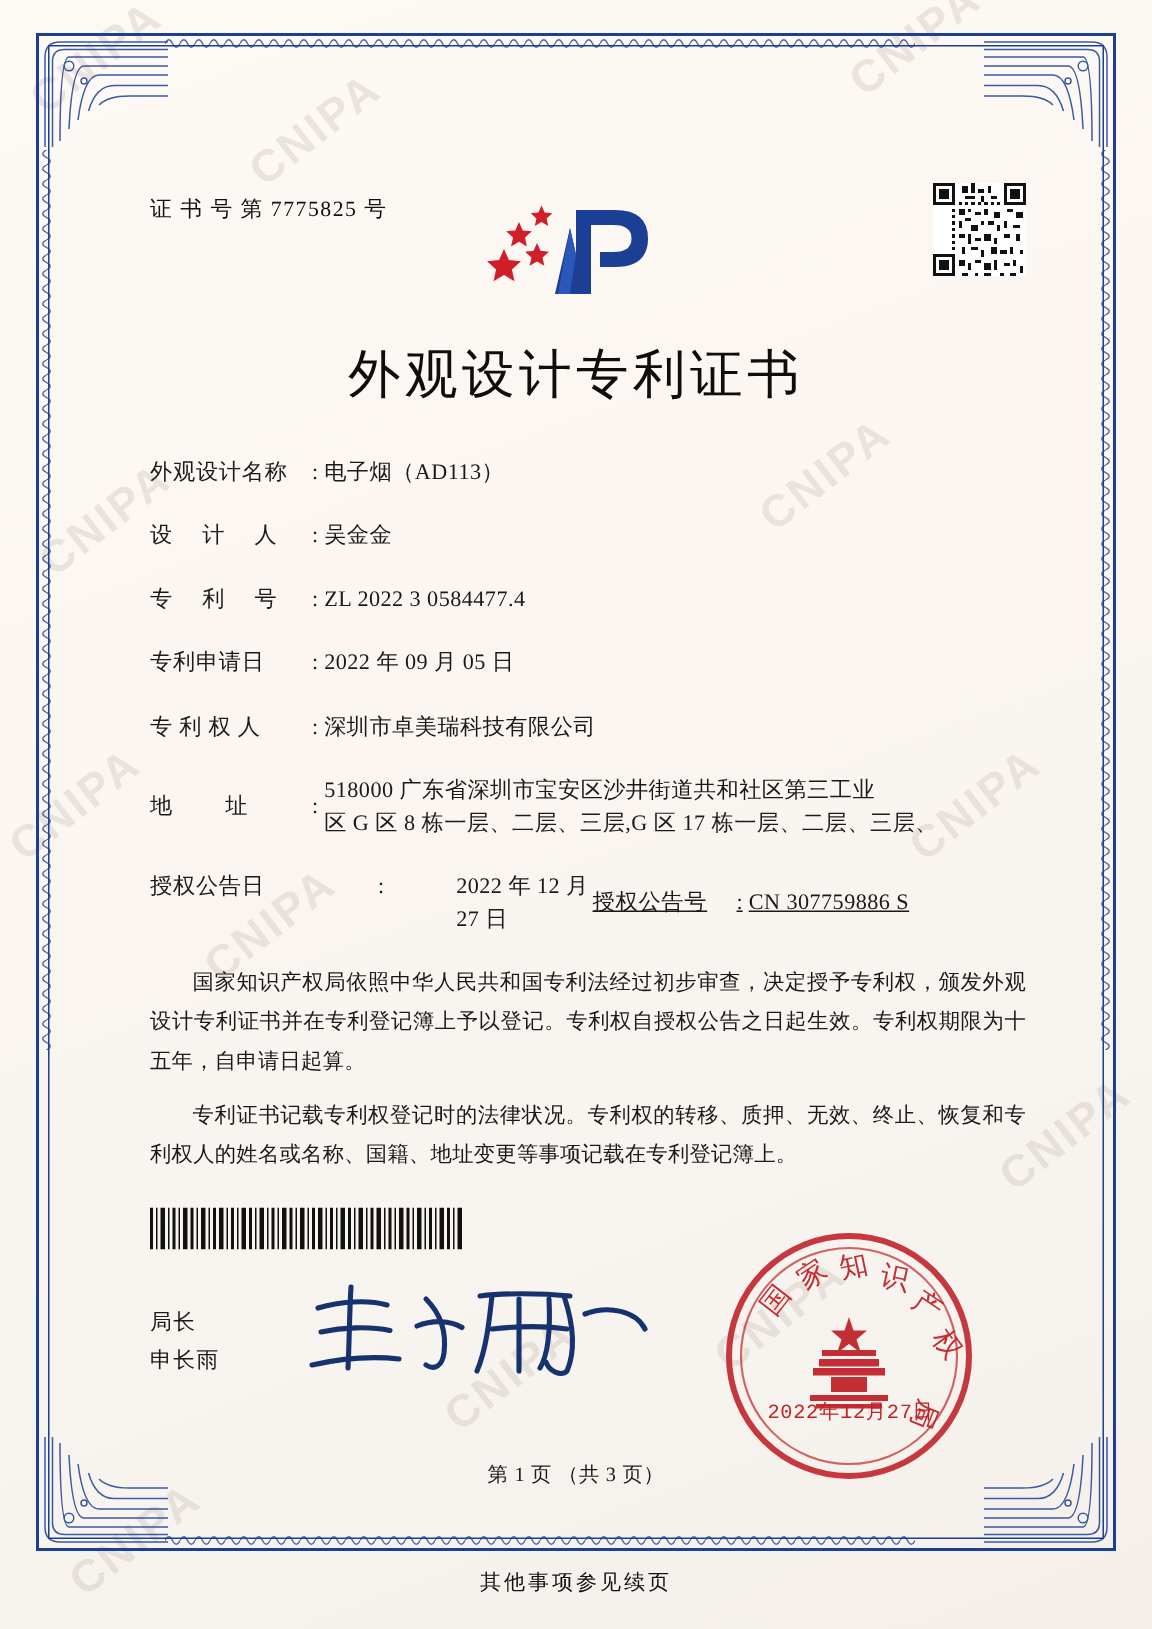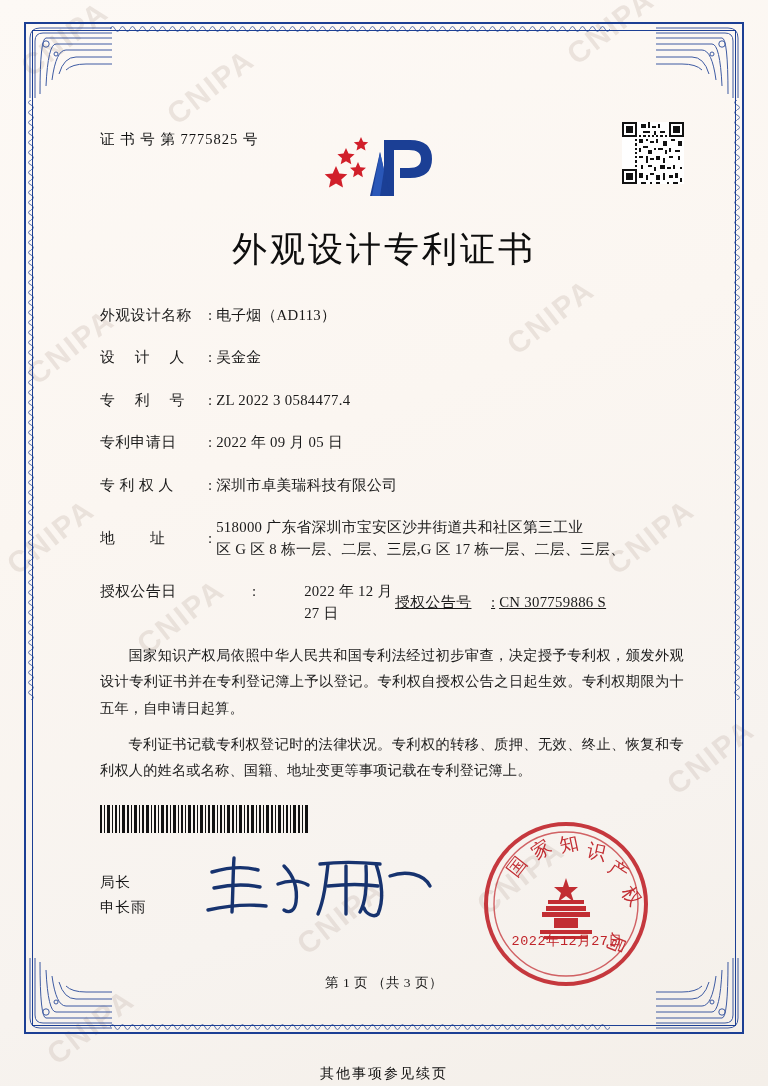--- a/index.html
+++ b/index.html
@@ -207,21 +207,21 @@
   .page-num {
     position: absolute;
     left: 0; right: 0; bottom: 4px;
     text-align: center;
     font-size: 13.5px;
     letter-spacing: 0.5px;
   }
 
   .footer-note {
     position: absolute;
-    left: 0; right: 0; bottom: 3px;
+    left: 0; right: 0; bottom: 22px;
     text-align: center;
     font-size: 14px;
     letter-spacing: 2px;
     color: #111;
   }
 </style>
 </head>
 <body>
 
 <div class="page">

